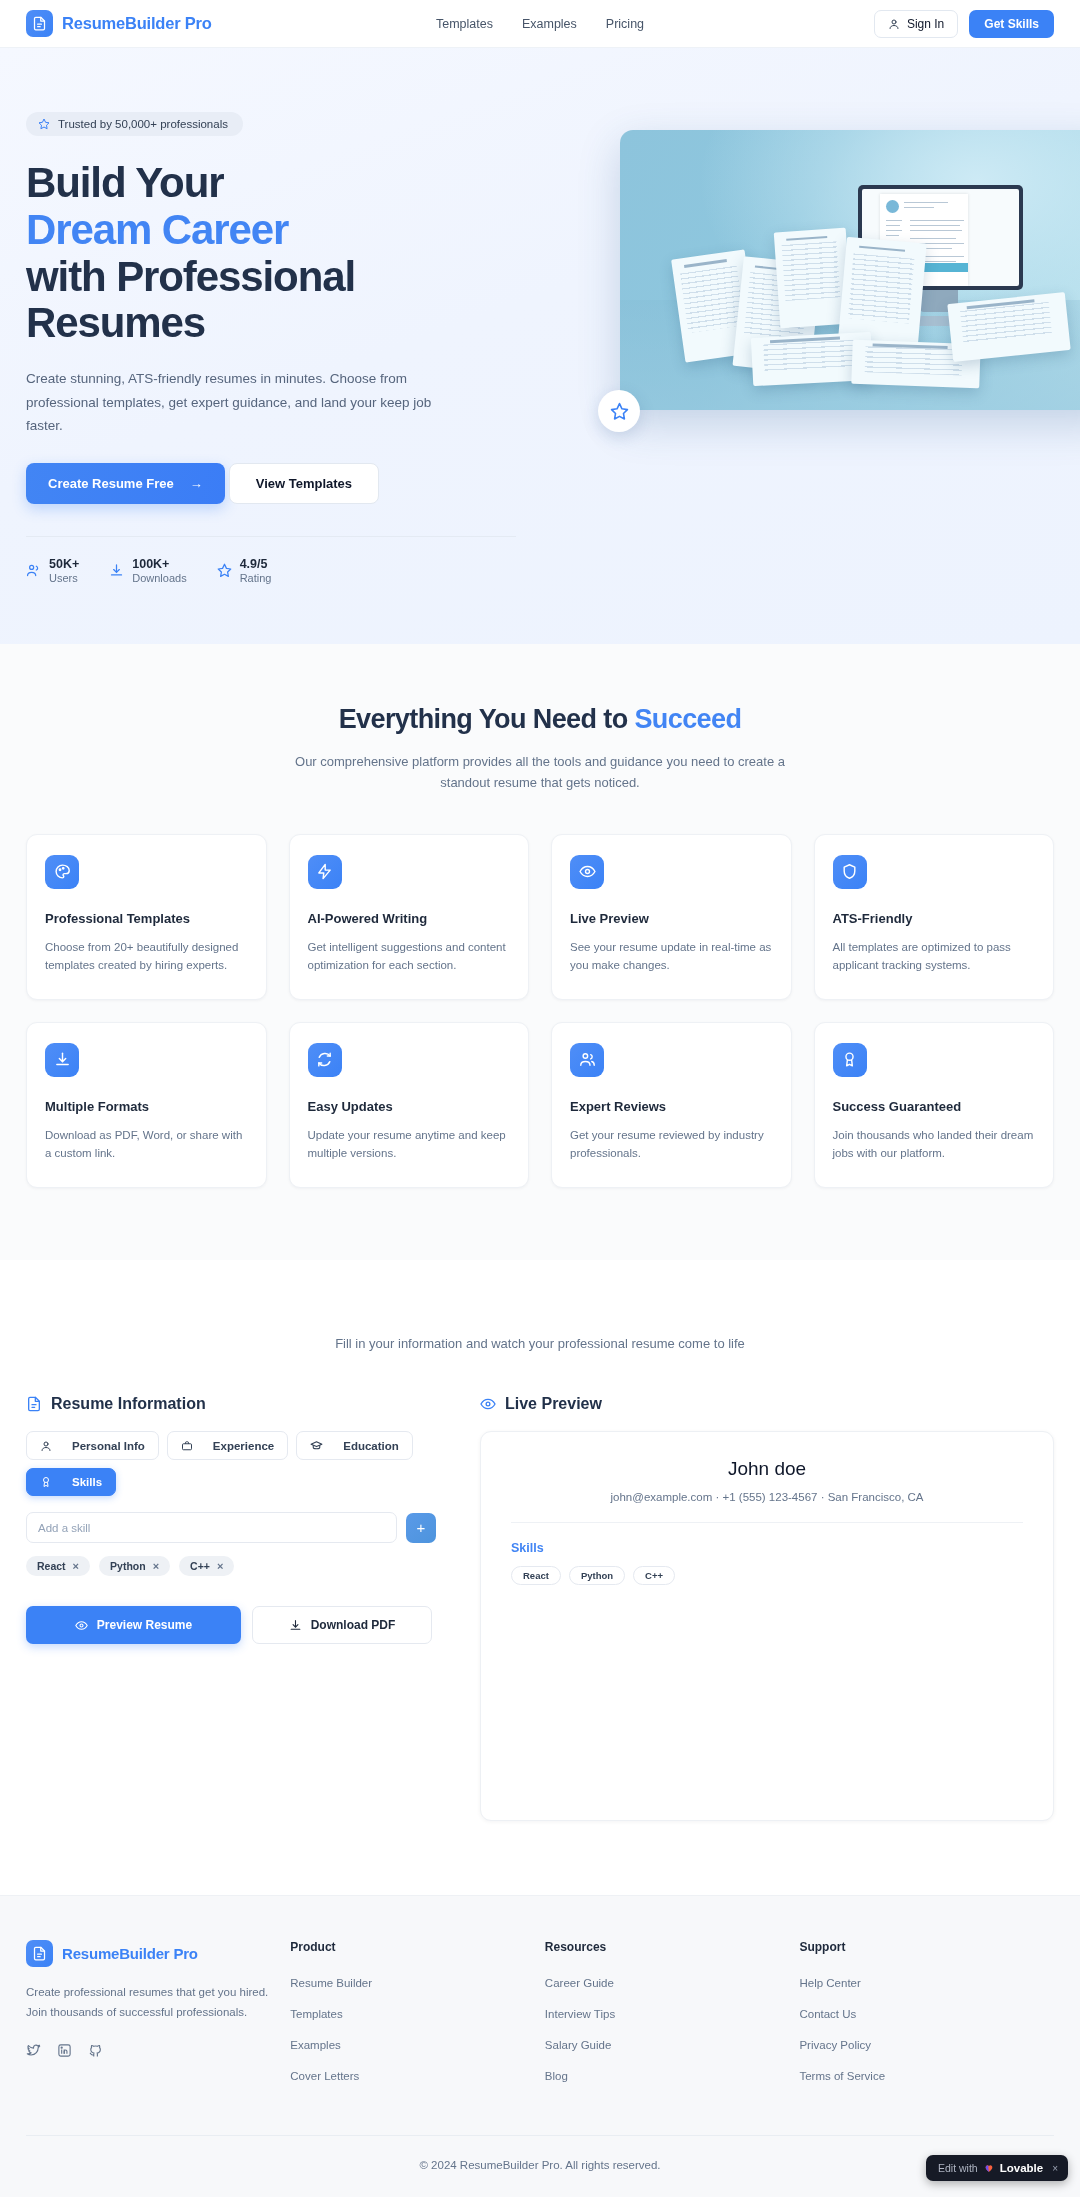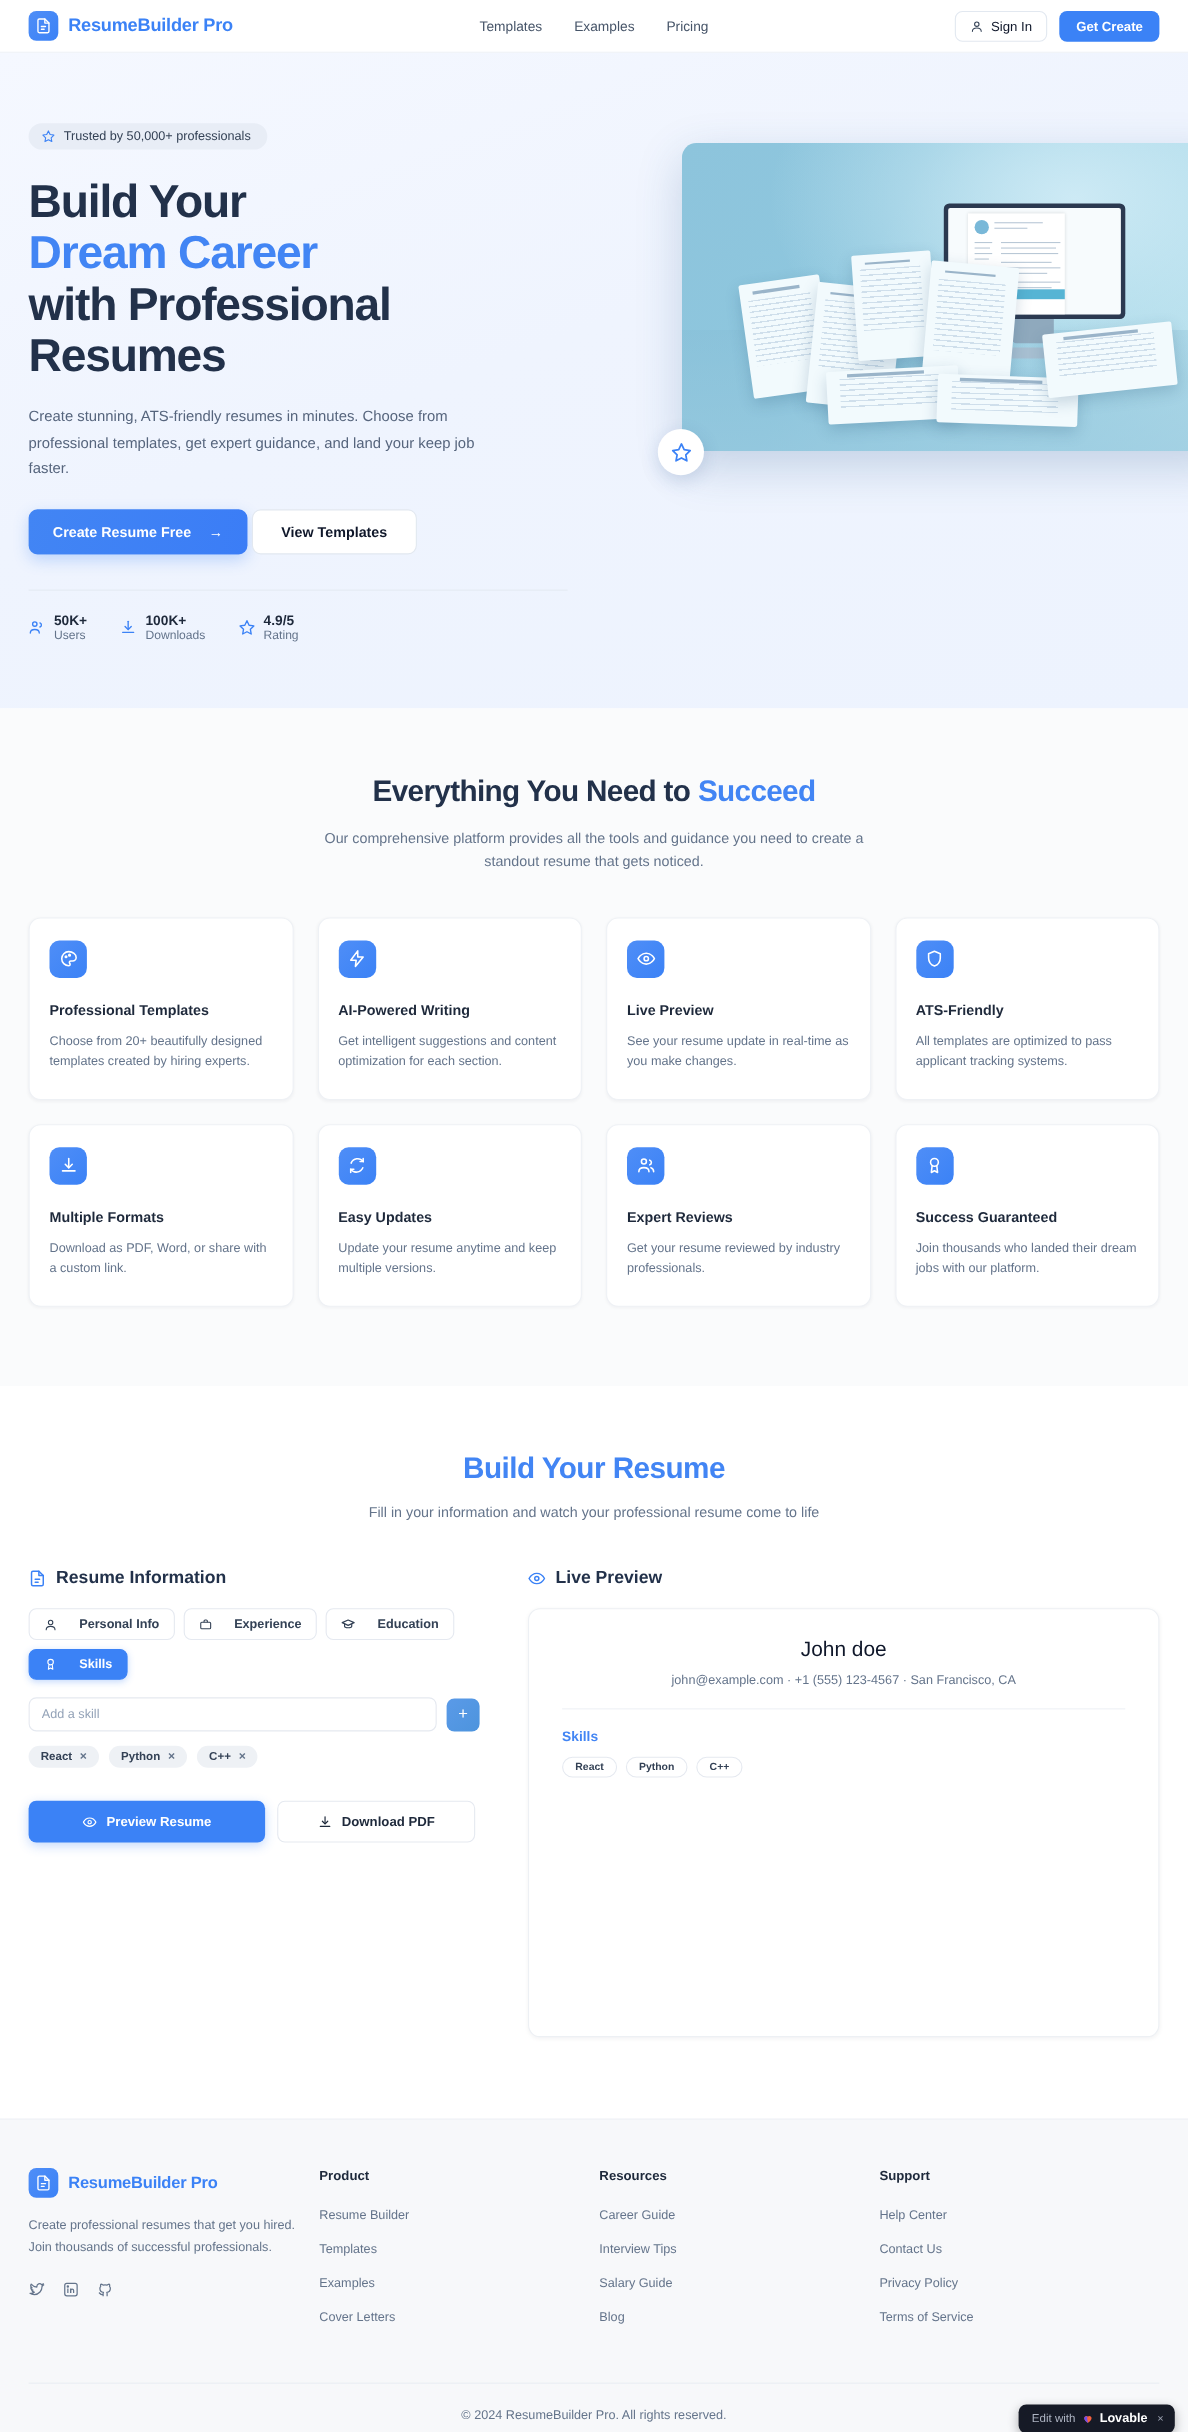--- a/index.html
+++ b/index.html
@@ -304,21 +304,21 @@
       <a href="#">Pricing</a>
     </div>
     <div class="nav-right">
       <button class="btn-signin">
         <svg width="12" height="12" viewBox="0 0 24 24" fill="none" stroke="#334155" stroke-width="2" stroke-linecap="round">
           <circle cx="12" cy="8" r="4"></circle>
             <path d="M4 21c0-4 4-6 8-6s8 2 8 6"></path>
         </svg>
         <span>Sign In</span>
       </button>
-      <button class="btn-getstarted">Get Create</button>
+      <button class="btn-getstarted">Get Skills</button>
     </div>
   </div>
 
   <div class="hero">
     <div class="hero-left">
       <div class="badge-trusted">
         <svg width="12" height="12" viewBox="0 0 24 24" fill="none" stroke="#3b82f6" stroke-width="2" stroke-linejoin="round">
           <polygon points="12 2 15.1 8.6 22 9.6 17 14.5 18.2 21.4 12 18.1 5.8 21.4 7 14.5 2 9.6 8.9 8.6 12 2"></polygon>
         </svg>
         <span>Trusted by 50,000+ professionals</span>
@@ -536,21 +536,20 @@
             </svg>
         </div>
         <div class="feat-title">Success Guaranteed</div>
         <div class="feat-desc">Join thousands who landed their dream jobs with our platform.</div>
       </div>
 
     </div>
   </div>
 
   <div class="builder">
-    <div class="builder-title">Build Your Resume</div>
     <div class="builder-sub">Fill in your information and watch your professional resume come to life</div>
 
     <div class="builder-cols">
       <div class="builder-left">
         <div class="panel-head">
           <svg width="16" height="16" viewBox="0 0 24 24" fill="none" stroke="#3b82f6" stroke-width="2" stroke-linecap="round" stroke-linejoin="round">
             <path d="M14 2H6a2 2 0 0 0-2 2v16a2 2 0 0 0 2 2h12a2 2 0 0 0 2-2V8z"></path>
               <path d="M14 2v6h6"></path>
               <path d="M9 13h6"></path>
               <path d="M9 17h4"></path>

